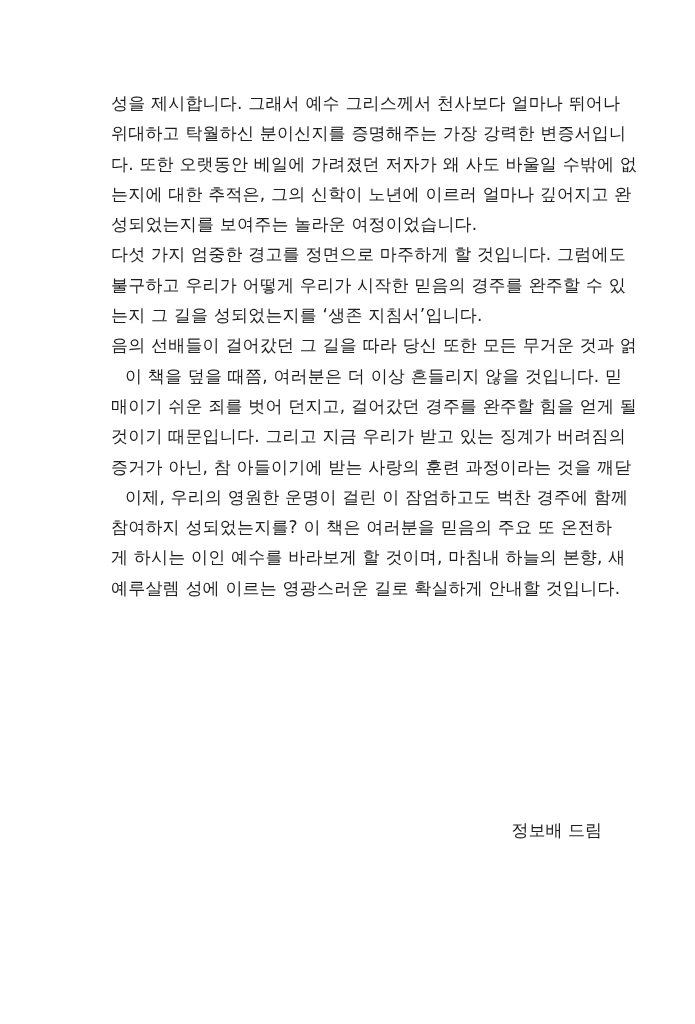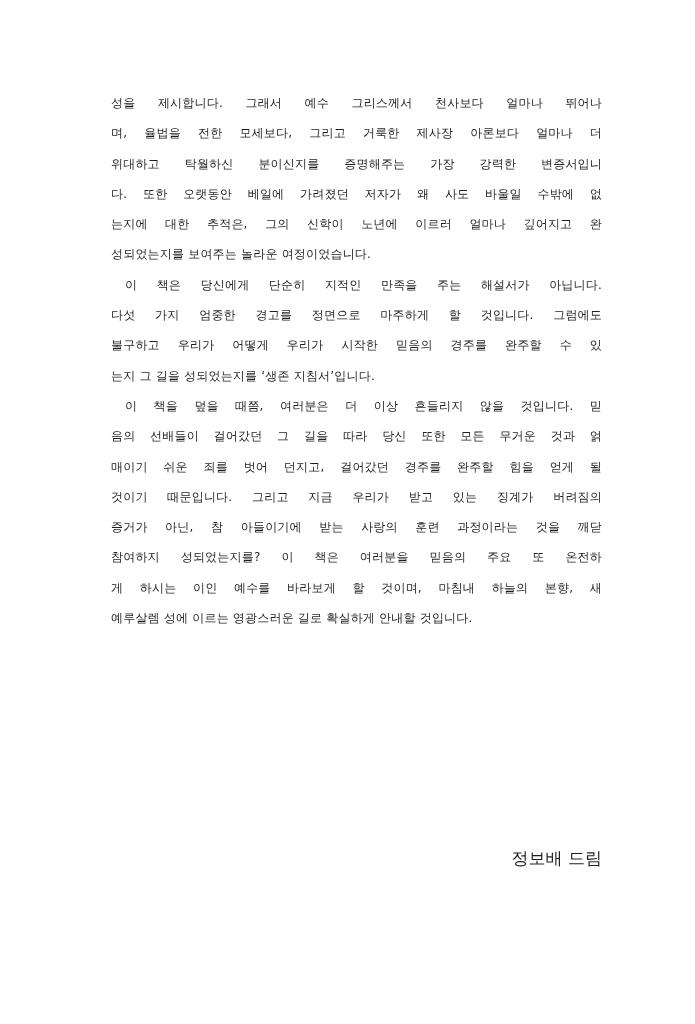--- a/index.html
+++ b/index.html
@@ -18,72 +18,70 @@
     .page {
       position: absolute;
       left: 111px;
       top: 88px;
       width: 491px;
     }
     .line {
       display: block;
       height: 30.3px;
       line-height: 30.3px;
-      font-size: 12px;
+      font-size: 17px;
       white-space: nowrap;
       text-align: justify;
       text-align-last: justify;
       letter-spacing: 0.2px;
     }
     .line.last {
       text-align-last: left;
     }
     .line.indent {
       padding-left: 14px;
     }
     .signature {
       position: absolute;
       right: 93px;
       top: 815px;
       font-size: 17px;
       line-height: 30px;
       color: #1e1e1e;
       white-space: nowrap;
-      margin-top: 28px;
     }
   </style>
 </head>
 <body>
 
 <div class="page">
 
   <div>
     <span class="line">성을 제시합니다. 그래서 예수 그리스께서 천사보다 얼마나 뛰어나</span>
-    <span class="line">며, 율법을 전한 모세보다, 그리고 거룩한 제사장 아론보다 얼마나 더</span>
     <span class="line">위대하고 탁월하신 분이신지를 증명해주는 가장 강력한 변증서입니</span>
     <span class="line">다. 또한 오랫동안 베일에 가려졌던 저자가 왜 사도 바울일 수밖에 없</span>
     <span class="line">는지에 대한 추적은, 그의 신학이 노년에 이르러 얼마나 깊어지고 완</span>
     <span class="line last">성되었는지를 보여주는 놀라운 여정이었습니다.</span>
   </div>
 
   <div>
-    <span class="line indent">이 책은 당신에게 단순히 지적인 만족을 주는 해설서가 아닙니다.</span>
     <span class="line">다섯 가지 엄중한 경고를 정면으로 마주하게 할 것입니다. 그럼에도</span>
     <span class="line">불구하고 우리가 어떻게 우리가 시작한 믿음의 경주를 완주할 수 있</span>
     <span class="line last">는지 그 길을 성되었는지를 ‘생존 지침서’입니다.</span>
   </div>
 
   <div>
+    <span class="line">음의 선배들이 걸어갔던 그 길을 따라 당신 또한 모든 무거운 것과 얽</span>
     <span class="line indent">이 책을 덮을 때쯤, 여러분은 더 이상 흔들리지 않을 것입니다. 믿</span>
-    <span class="line">음의 선배들이 걸어갔던 그 길을 따라 당신 또한 모든 무거운 것과 얽</span>
     <span class="line">매이기 쉬운 죄를 벗어 던지고, 걸어갔던 경주를 완주할 힘을 얻게 될</span>
     <span class="line">것이기 때문입니다. 그리고 지금 우리가 받고 있는 징계가 버려짐의</span>
     <span class="line">증거가 아닌, 참 아들이기에 받는 사랑의 훈련 과정이라는 것을 깨닫</span>
   </div>
 
   <div>
+    <span class="line indent">이제, 우리의 영원한 운명이 걸린 이 잠엄하고도 벅찬 경주에 함께</span>
     <span class="line">참여하지 성되었는지를? 이 책은 여러분을 믿음의 주요 또 온전하</span>
     <span class="line">게 하시는 이인 예수를 바라보게 할 것이며, 마침내 하늘의 본향, 새</span>
     <span class="line last">예루살렘 성에 이르는 영광스러운 길로 확실하게 안내할 것입니다.</span>
   </div>
 </div>
 
 <div class="signature">정보배 드림</div>
 
 </body></html>

